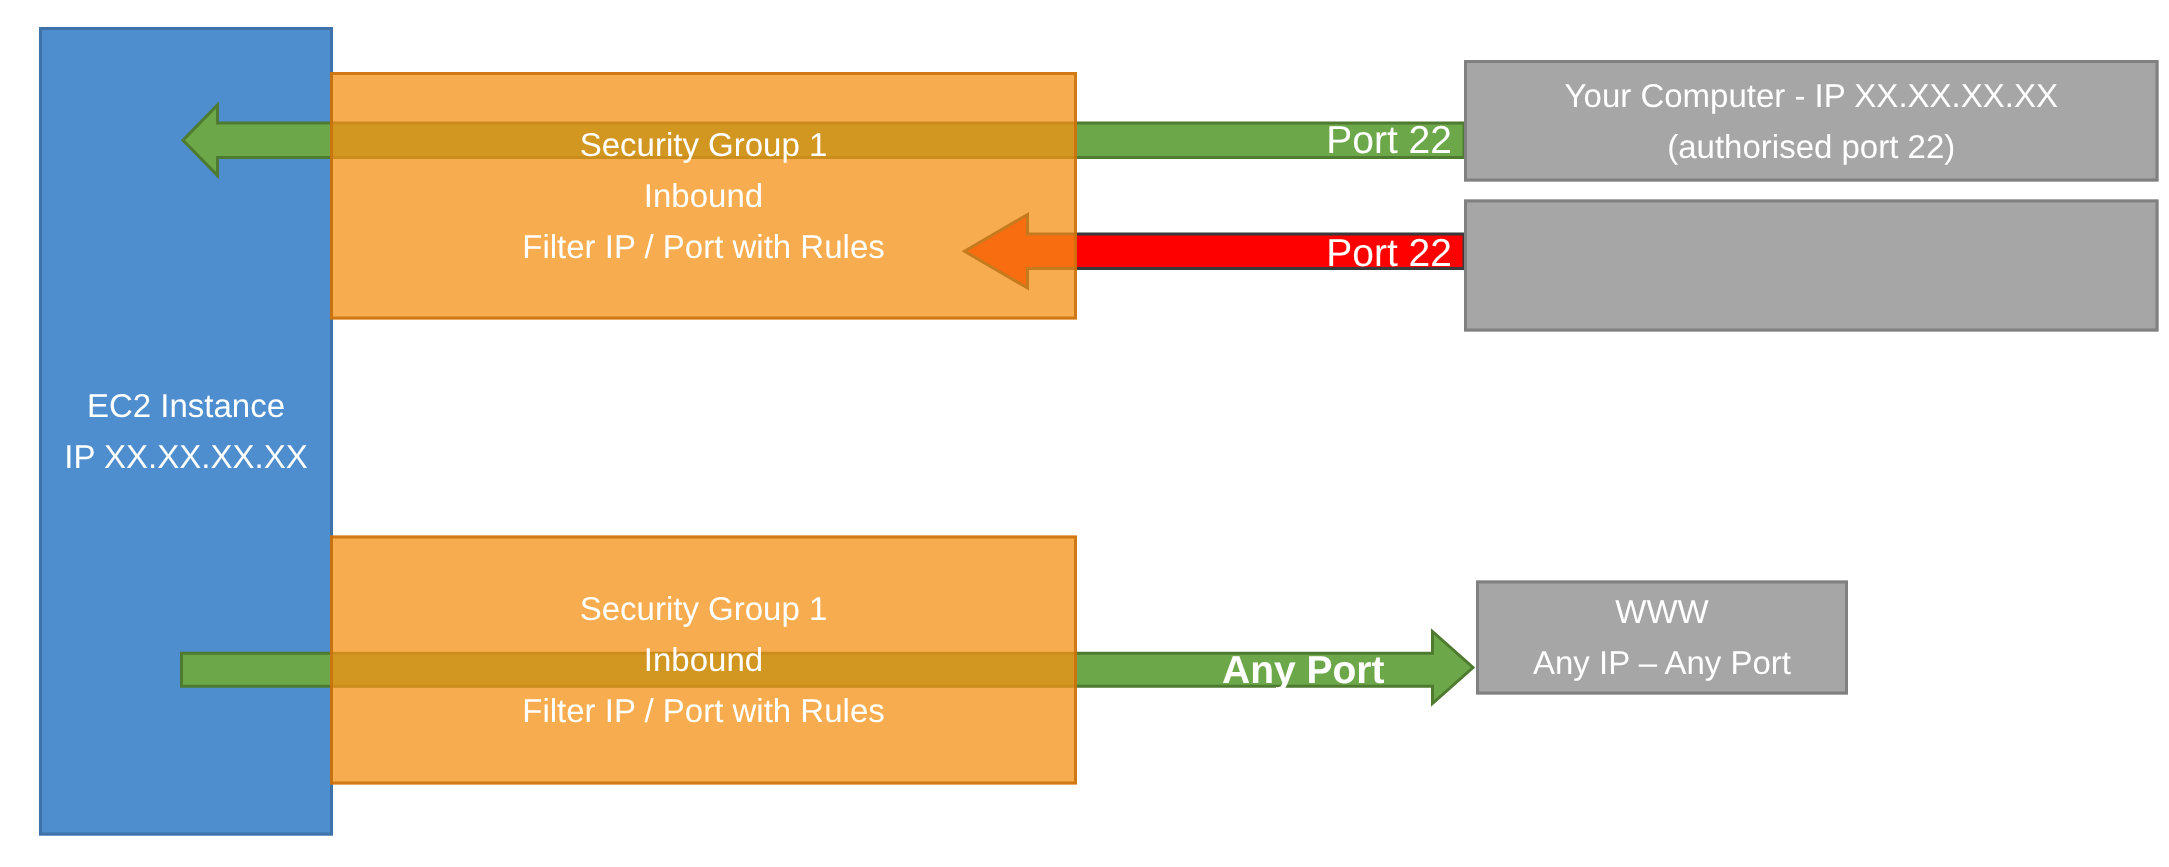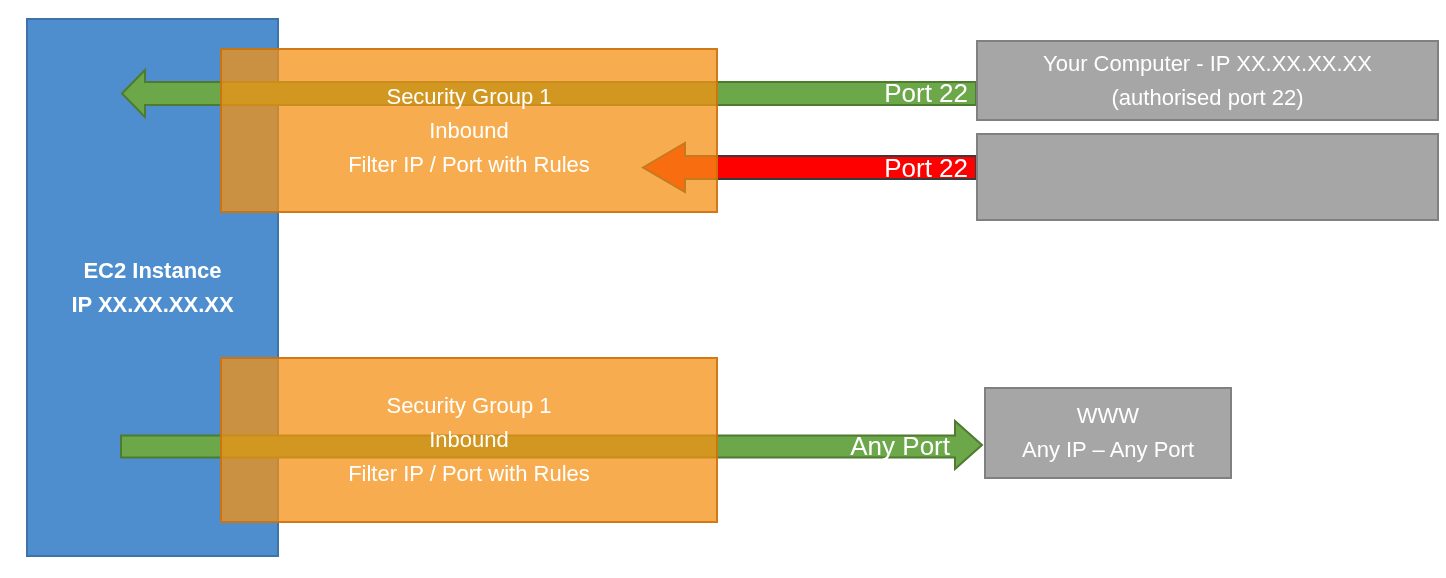--- a/index.html
+++ b/index.html
@@ -17,56 +17,55 @@
     display: flex;
     flex-direction: column;
     justify-content: center;
     align-items: center;
     text-align: center;
     color: var(--text_white);
   }
   .box .line { line-height: 34px; font-size: 22px; white-space: nowrap; }
 
   .blue-box {
-    left: 26px; top: 18px; width: 253px; height: 539px;
+    left: 26px; top: 18px; width: 196px; height: 539px;
     background: var(--blue_fill);
     border: 2px solid var(--blue_border);
     z-index: 1;
-    font-weight: bold;
   }
   .arrows {
     position: absolute; left: 0; top: 0; z-index: 2;
   }
   .orange-box {
     background: var(--orange_fill);
     border: 2px solid var(--orange_border);
     z-index: 3;
   }
   .sg-inbound  { left: 220px; top: 48px;  width: 498px; height: 165px; }
   .sg-outbound { left: 220px; top: 357px; width: 498px; height: 166px; }
 
   .gray-box {
     background: var(--gray_fill);
     border: 2px solid var(--gray_border);
     z-index: 4;
   }
   .your-computer  { left: 976px; top: 40px;  width: 463px; height: 81px; }
   .other-computer { left: 976px; top: 133px; width: 463px; height: 88px; }
-  .www-box        { left: 984px; top: 387px; width: 248px; height: 92px; }
+  .www-box        { left: 984px; top: 387px; width: 248px; height: 76px; }
 
   .arrow-label {
     position: absolute;
     z-index: 5;
     color: var(--text_white);
     font-size: 26px;
     white-space: nowrap;
   }
   .lbl-inbound-allowed { right: 478px; top: 82px;  line-height: 23px; }
   .lbl-inbound-blocked { right: 478px; top: 156px; line-height: 24px; }
-  .lbl-outbound        { right: 496px; top: 435px; line-height: 23px; }
+  .lbl-outbound        { right: 523px; top: 435px; line-height: 23px; font-weight: bold; }
 
   .green-arrow { fill: var(--green_fill); stroke: var(--green_border); stroke-width: 2; }
   .red-arrow   { fill: var(--red_fill);   stroke: var(--red_border);   stroke-width: 2; }
 </style>
 </head>
 <body>
 
 <div class="canvas">
 
   <div class="box blue-box">

